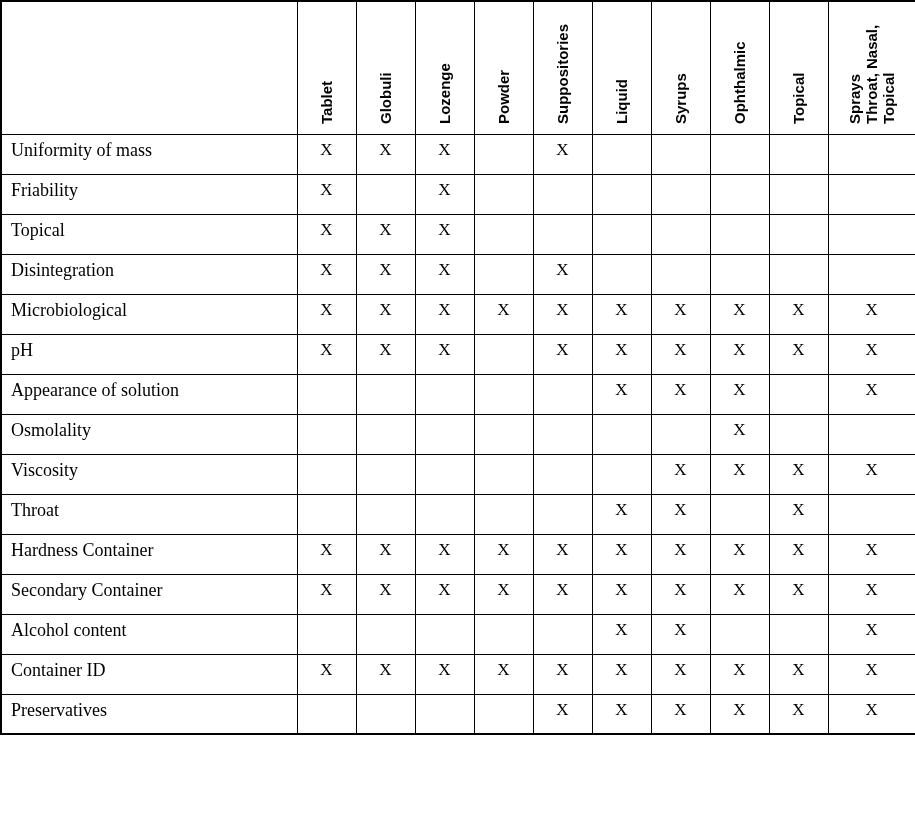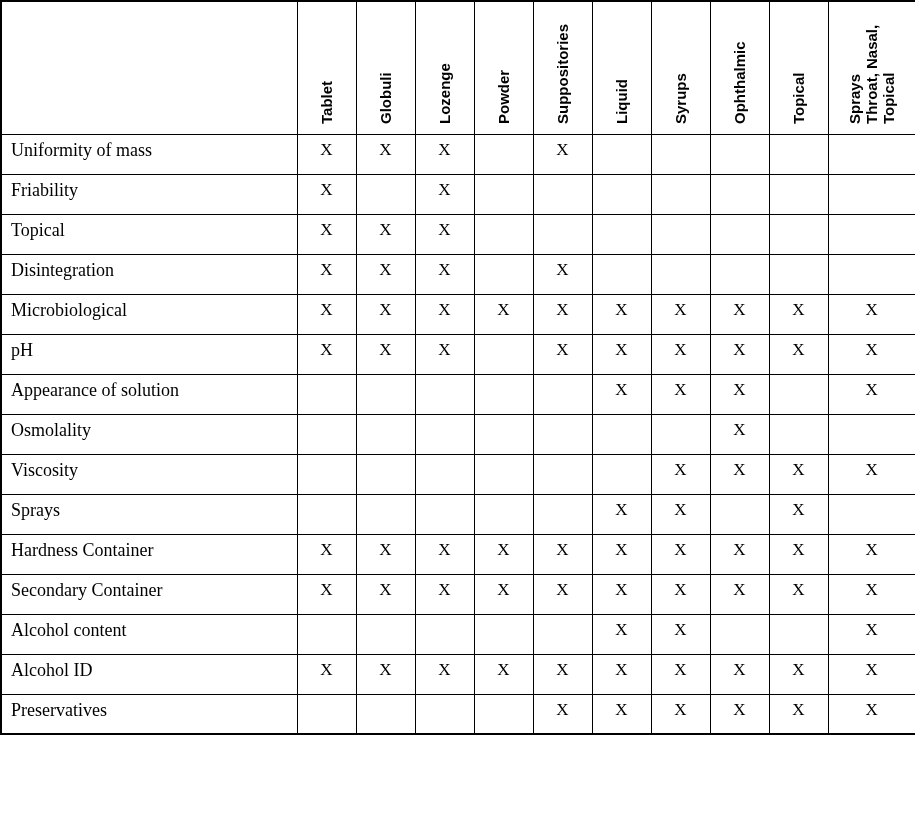--- a/index.html
+++ b/index.html
@@ -204,21 +204,21 @@
           <td class="mark"></td>
           <td class="mark"></td>
           <td class="mark"></td>
           <td class="mark"></td>
           <td class="mark">X</td>
           <td class="mark">X</td>
           <td class="mark">X</td>
           <td class="mark">X</td>
         </tr>
         <tr>
-          <td class="rowlabel">Sprays</td>
+          <td class="rowlabel">Throat</td>
           <td class="mark"></td>
           <td class="mark"></td>
           <td class="mark"></td>
           <td class="mark"></td>
           <td class="mark"></td>
           <td class="mark">X</td>
           <td class="mark">X</td>
           <td class="mark"></td>
           <td class="mark">X</td>
           <td class="mark"></td>
@@ -256,21 +256,21 @@
           <td class="mark"></td>
           <td class="mark"></td>
           <td class="mark"></td>
           <td class="mark">X</td>
           <td class="mark">X</td>
           <td class="mark"></td>
           <td class="mark"></td>
           <td class="mark">X</td>
         </tr>
         <tr>
-          <td class="rowlabel">Alcohol ID</td>
+          <td class="rowlabel">Container ID</td>
           <td class="mark">X</td>
           <td class="mark">X</td>
           <td class="mark">X</td>
           <td class="mark">X</td>
           <td class="mark">X</td>
           <td class="mark">X</td>
           <td class="mark">X</td>
           <td class="mark">X</td>
           <td class="mark">X</td>
           <td class="mark">X</td>

